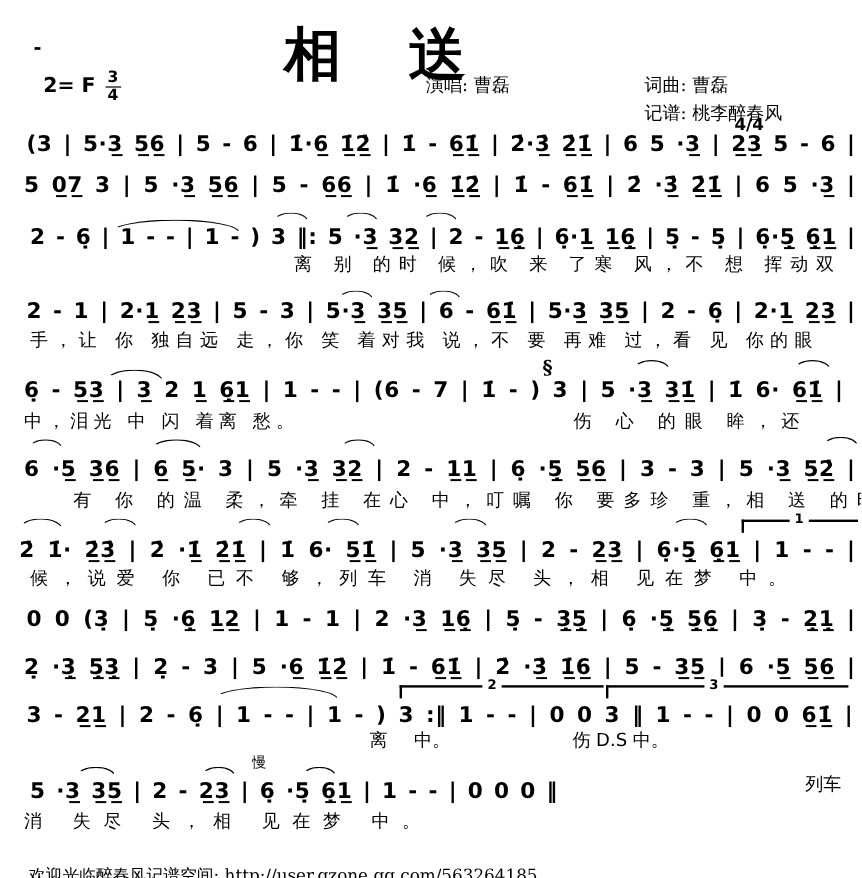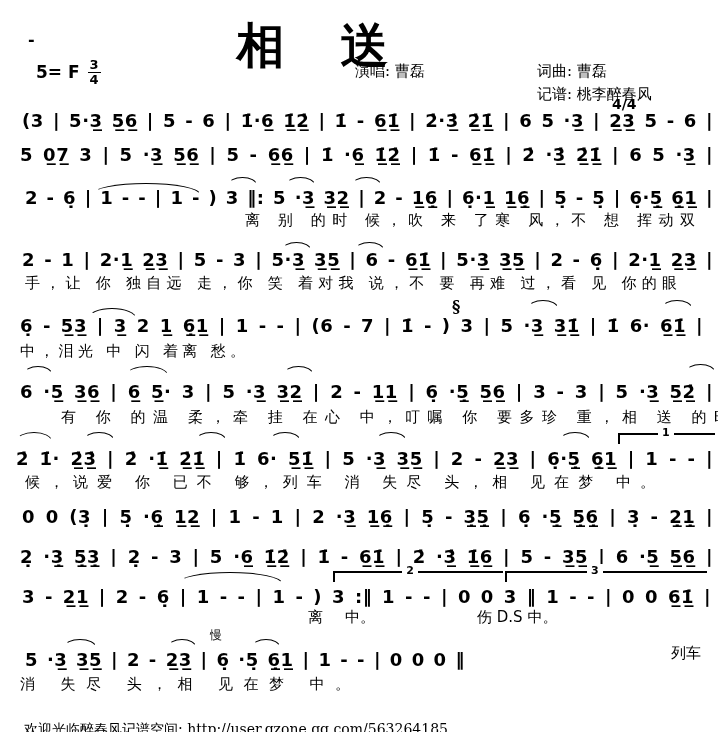--- a/index.html
+++ b/index.html
@@ -34,21 +34,21 @@
 </style>
 </head>
 <body>
 
 <div class="page">
 
   <span class="dash">-</span>
   <h1 class="title">相　送</h1>
 
   <div class="keysig">
-    <span>5= F</span>
+    <span>2= F</span>
     <span class="frac">
       <span class="frac-top">3</span>
       <span class="frac-bot">4</span>
     </span>
   </div>
 
   <div class="credit performer">演唱: 曹磊</div>
   <div class="credit composer">词曲: 曹磊</div>
   <div class="credit notation">记谱: 桃李醉春风</div>
 
@@ -60,20 +60,21 @@
   <div class="music" style="left:20px;top:380px;width:693px;">6 ·5̲ 3̲6̲ | 6̲ 5̲· 3 | 5 ·3̲ 3̲2̲ | 2 - 1̲1̲ | 6̣ ·5̣̲ 5̲6̲ | 3 - 3 | 5 ·3̲ 5̲2̲̇ |</div>
   <div class="music" style="left:16px;top:447px;width:697px;">2̇ 1̇· 2̲̇3̲̇ | 2̇ ·1̲̇ 2̲̇1̲̇ | 1̇ 6· 5̲1̲̇ | 5 ·3̲ 3̲5̲ | 2 - 2̲3̲ | 6̣·5̣̲ 6̣̲1̲ | 1 - - |</div>
   <div class="music" style="left:22px;top:505px;width:691px;">0 0 (3̣ | 5̣ ·6̣̲ 1̲2̲ | 1 - 1 | 2 ·3̲ 1̲6̣̲ | 5̣ - 3̣̲5̣̲ | 6̣ ·5̣̲ 5̣̲6̣̲ | 3̣ - 2̣̲1̣̲ |</div>
   <div class="music" style="left:20px;top:545px;width:693px;">2̣ ·3̣̲ 5̣̲3̣̲ | 2̣ - 3 | 5 ·6̲ 1̲̇2̲̇ | 1̇ - 6̲1̲̇ | 2̇ ·3̲̇ 1̲̇6̲ | 5 - 3̲5̲ | 6 ·5̲ 5̲6̲ |</div>
   <div class="music" style="left:22px;top:585px;width:689px;">3 - 2̲1̲ | 2 - 6̣ | 1 - - | 1 - ) 3 :‖ 1 - - | 0 0 3 ‖ 1 - - | 0 0 6̲1̲̇ |</div>
   <div class="music" style="left:25px;top:648px;width:440px;">5 ·3̲ 3̲5̲ | 2 - 2̲3̲ | 6̣ ·5̣ 6̣̲1̲ | 1 - - | 0 0 0 ‖</div>
 
   <div class="lyrics" style="left:245px;top:210px;width:450px;">离 别 的时 候，吹 来 了寒 风，不 想 挥动双</div>
   <div class="lyrics" style="left:25px;top:273px;width:652px;">手，让 你 独自远 走，你 笑 着对我 说，不 要 再难 过，看 见 你的眼</div>
   <div class="lyrics" style="left:20px;top:341px;width:225px;">中，泪光 中 闪 着离 愁。</div>
+  <div class="lyrics" style="left:478px;top:341px;width:188px;">伤 心 的眼 眸，还</div>
   <div class="lyrics" style="left:25px;top:407px;width:668px;margin-left:36px;">有 你 的温 柔，牵 挂 在心 中，叮嘱 你 要多珍 重，相 送 的时</div>
   <div class="lyrics" style="left:25px;top:472px;width:630px;">候，说爱 你 已不 够，列车 消 失尽 头，相 见在梦 中。</div>
   <span class="lyric-part" style="left:308px;top:608px;">离</span>
   <span class="lyric-part" style="left:345px;top:608px;">中。</span>
   <span class="lyric-part" style="left:477px;top:608px;">伤 D.S 中。</span>
   <span class="lyric-part" style="left:671px;top:608px;margin-top:36px;">列车</span>
   <div class="lyrics" style="left:20px;top:674px;width:330px;">消 失尽 头，相 见在梦 中。</div>
 
   <span class="anno meter44">4/4</span>
   <span class="anno segno">§</span>

